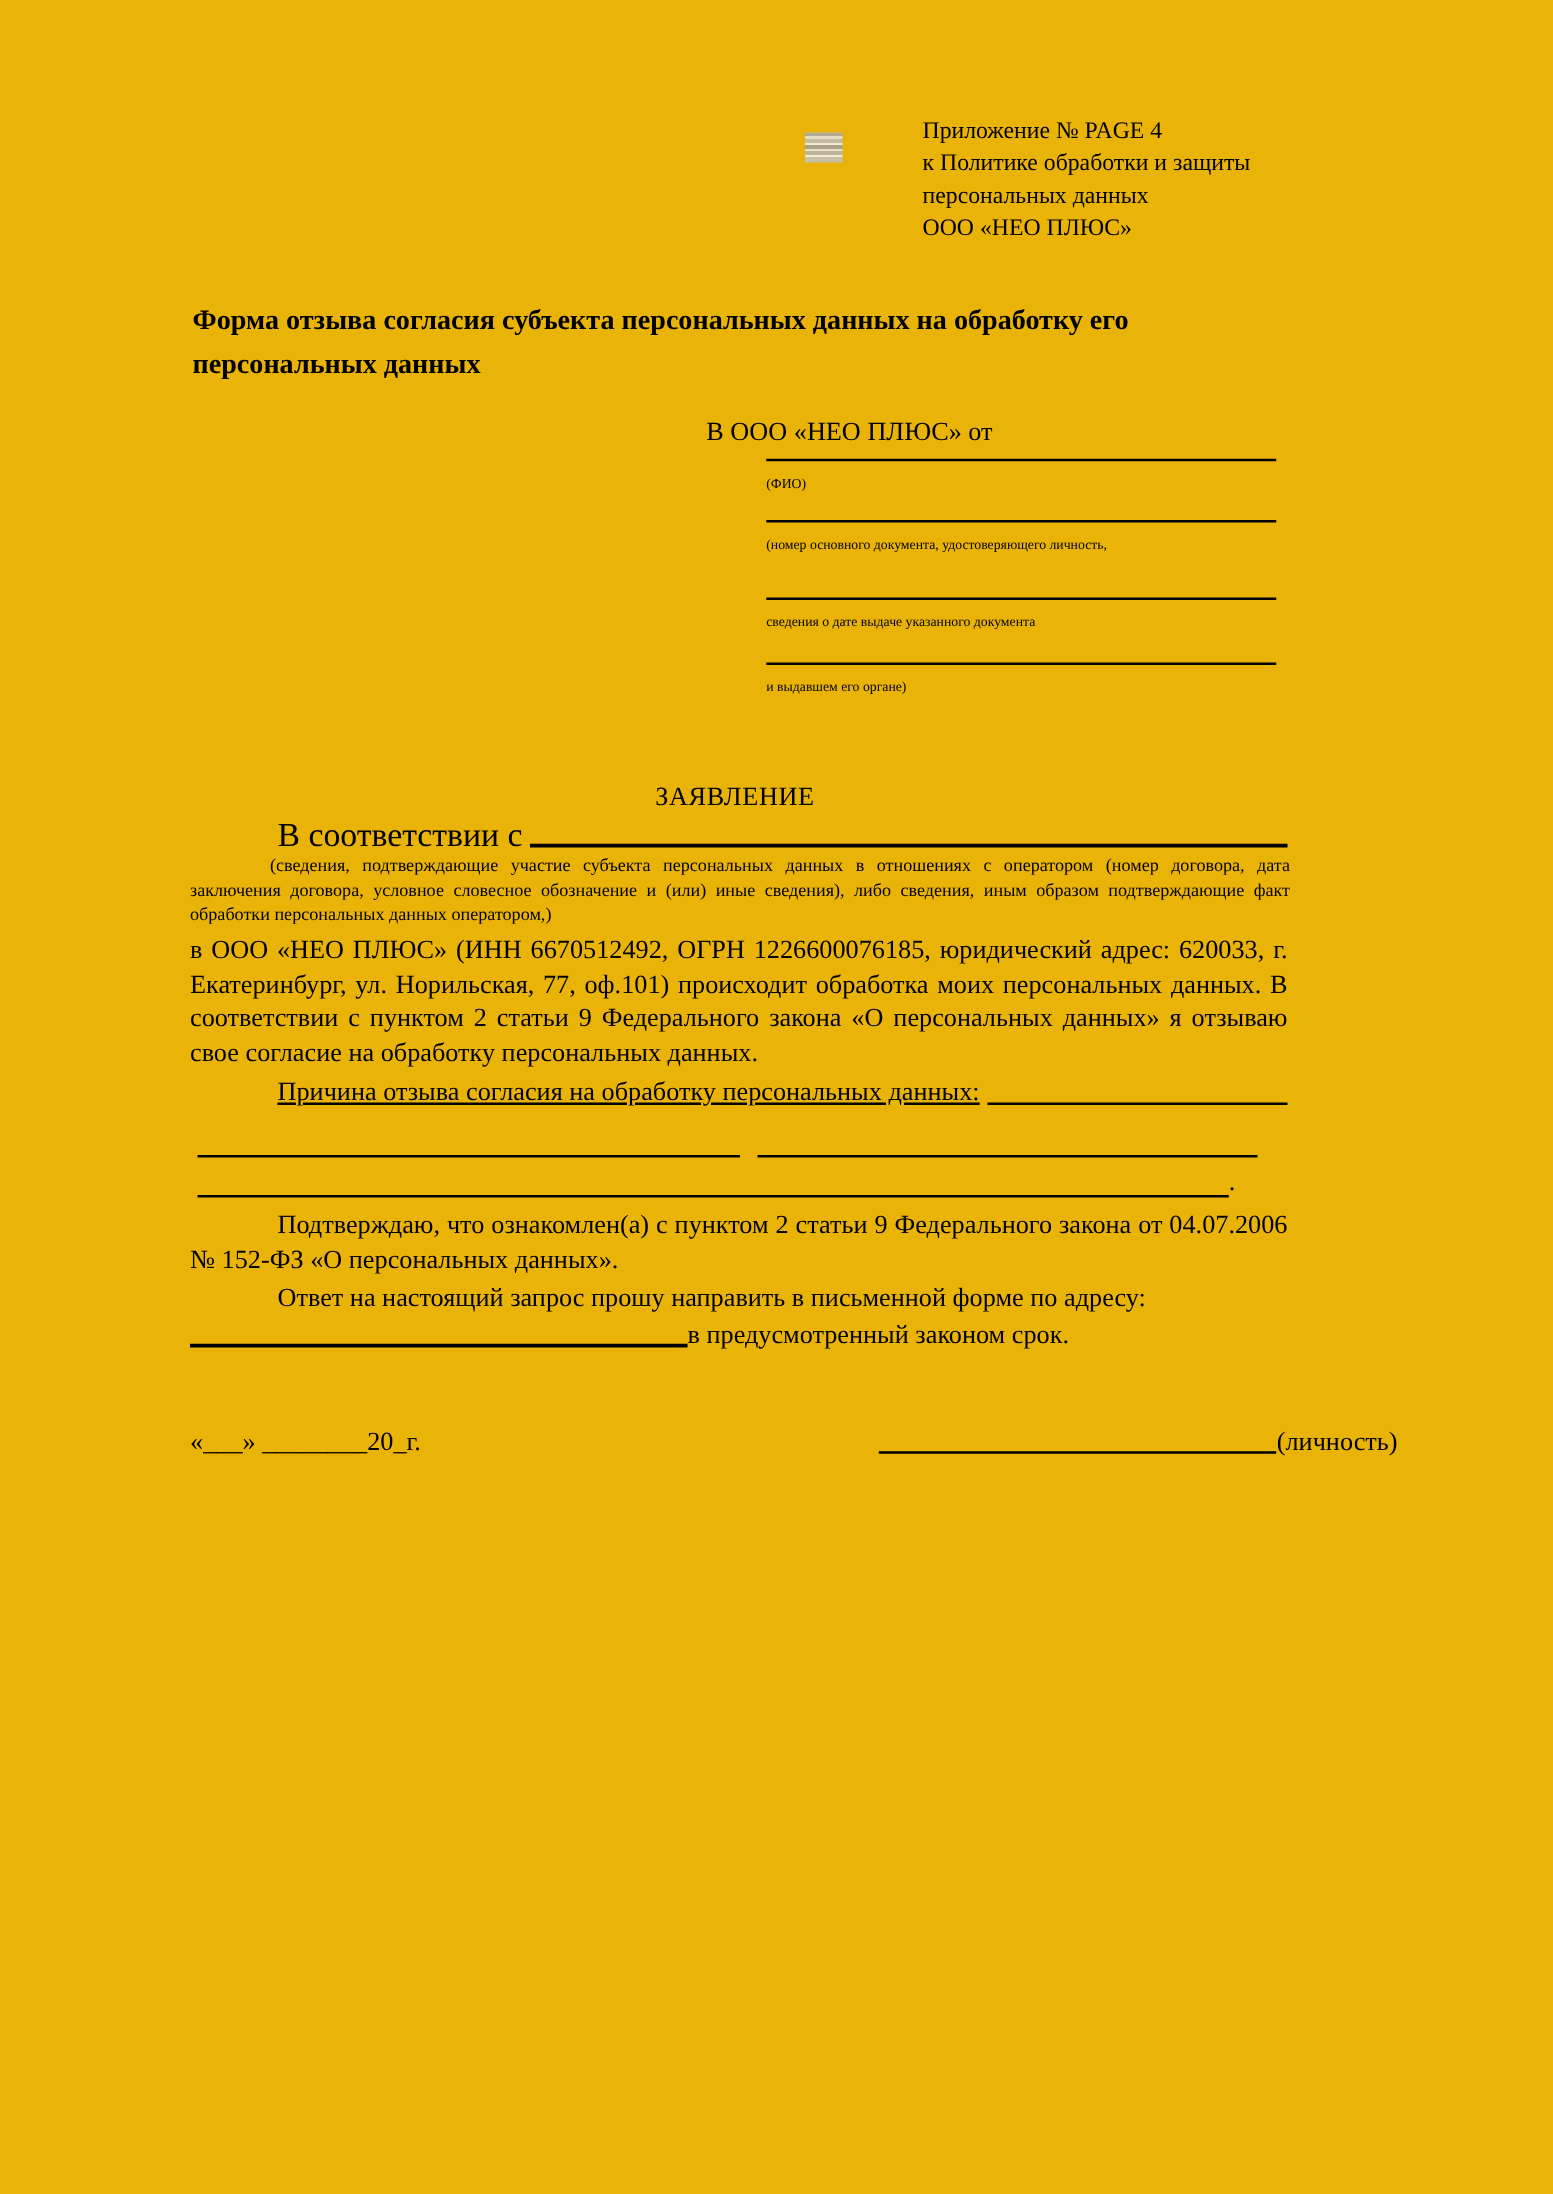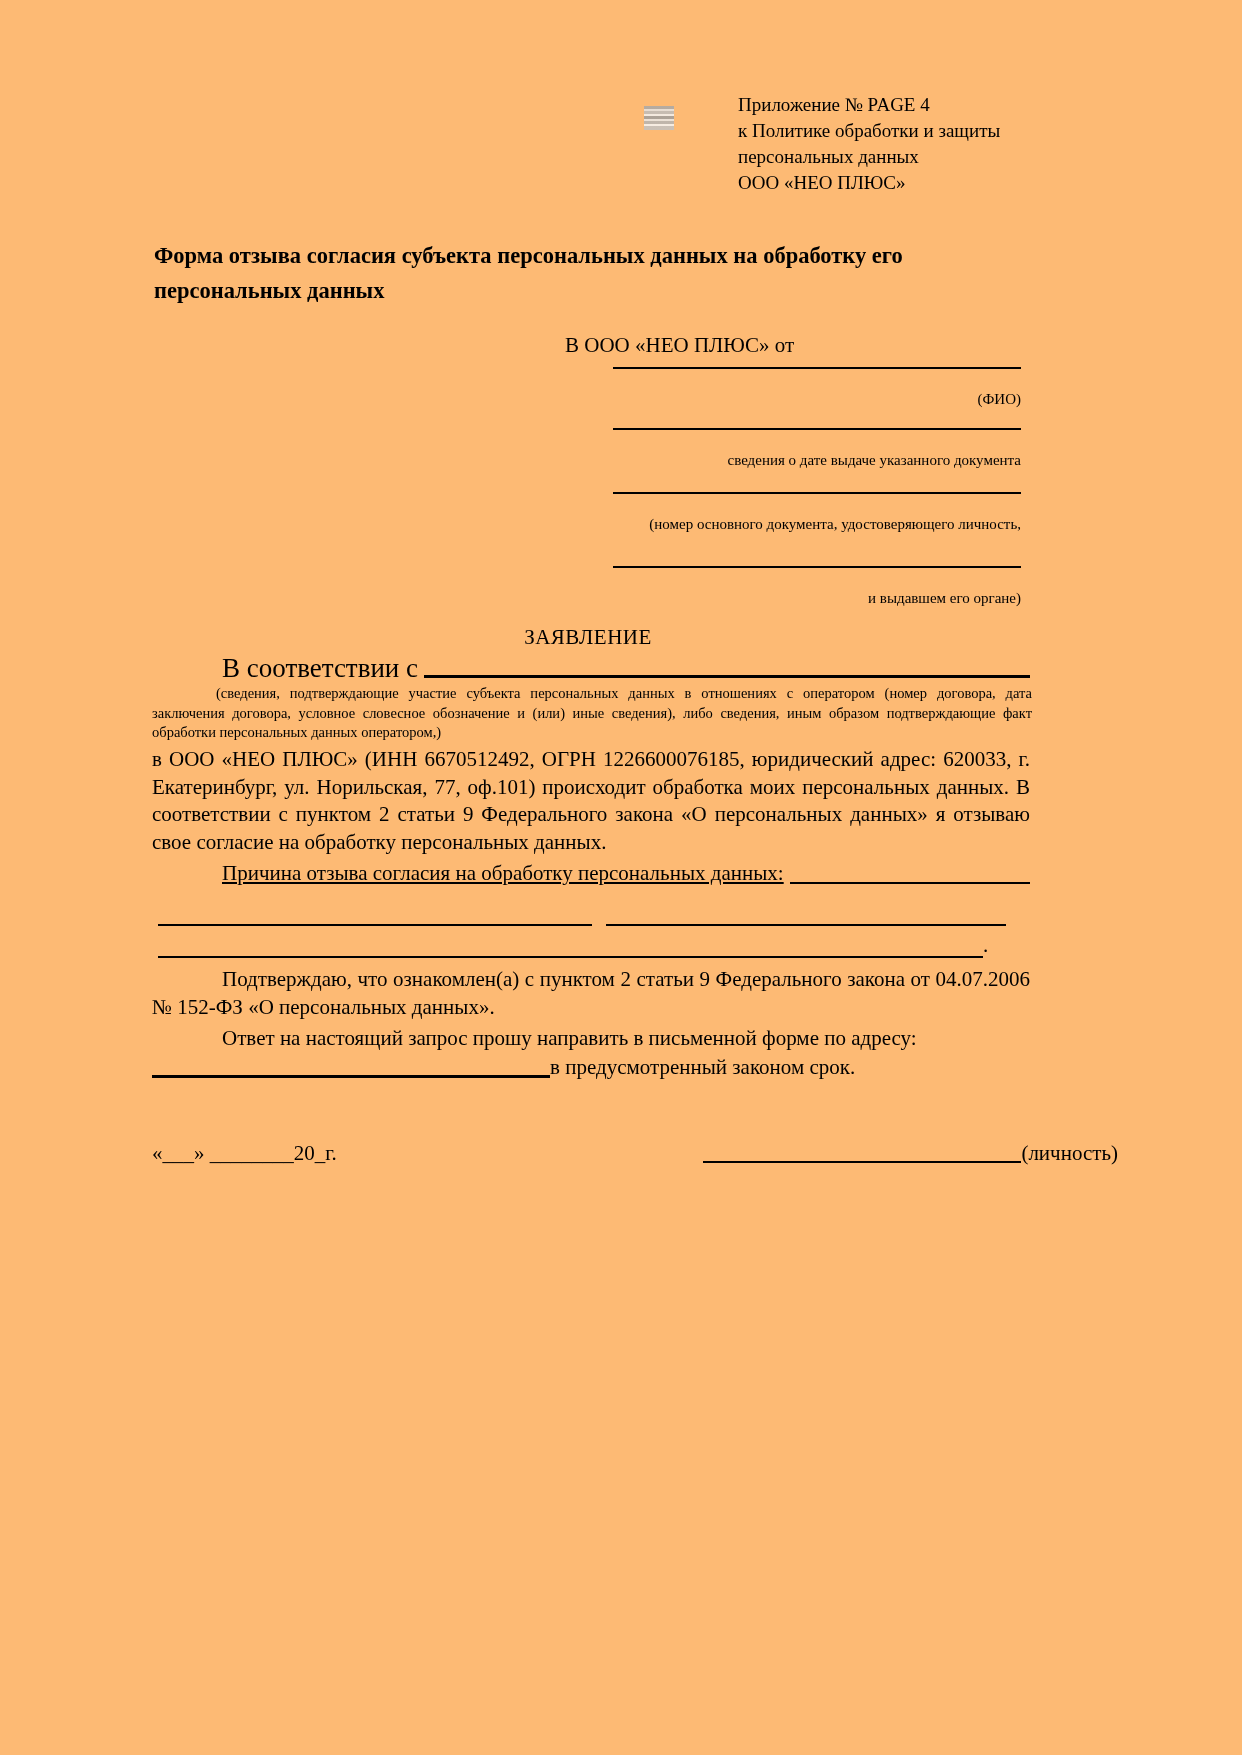--- a/index.html
+++ b/index.html
@@ -1,19 +1,19 @@
 <!DOCTYPE html>
 <html><head>
 <meta charset="utf-8">
 <style>
   html,body{margin:0;padding:0;background:#888;}
   .page{
     position:relative;
     width:1242px;height:1755px;
-    background:#fdba74;
+    background:#eab308;
     color:#000000;
     font-family:"Liberation Serif","DejaVu Serif",serif;
     margin:0 auto;
     overflow:hidden;
   }
   
   .pixel-icon{
     position:absolute;left:644px;top:106px;
     width:30px;height:24px;
     background:
@@ -30,21 +30,21 @@
     font-size:19px;line-height:26px;
   }
   .doc-title{
     position:absolute;left:154px;top:238px;width:886px;
     font-size:22.5px;font-weight:bold;line-height:35px;
   }
   .addressee{position:absolute;left:152px;top:332px;width:878px;}
   .to-line{margin-left:413px;font-size:21px;line-height:26px;margin-bottom:9px;}
   .field-row{margin-left:461px;width:408px;}
   .field-line{height:0;border-bottom:2px solid #000;}
-  .field-caption{font-size:15px;line-height:20px;text-align:right;padding-top:20px;}
+  .field-caption{font-size:11px;line-height:20px;text-align:left;padding-top:8px;}
   .mb1{margin-bottom:19px;}
   .mb2{margin-bottom:32px;}
   .mb3{margin-bottom:22px;}
   .statement-heading{
     position:absolute;left:146px;top:625px;width:884px;
     text-align:center;font-size:21px;letter-spacing:.5px;
   }
   .intro-row{
     position:absolute;left:152px;top:655px;width:878px;
     display:flex;align-items:flex-end;
@@ -118,28 +118,28 @@
   <div class="doc-title">Форма отзыва согласия субъекта персональных данных на обработку его персональных данных</div>
 
   <div class="addressee">
     <div class="to-line">В ООО «НЕО ПЛЮС» от</div>
 
     <div class="field-row mb1">
       <div class="field-line"></div>
       <div class="field-caption">(ФИО)</div>
     </div>
 
+    <div class="field-row mb2">
+      <div class="field-line"></div>
+      <div class="field-caption">(номер основного документа, удостоверяющего личность,</div>
+    </div>
+
     <div class="field-row mb3">
       <div class="field-line"></div>
       <div class="field-caption">сведения о дате выдаче указанного документа</div>
-    </div>
-
-    <div class="field-row mb2">
-      <div class="field-line"></div>
-      <div class="field-caption">(номер основного документа, удостоверяющего личность,</div>
     </div>
 
     <div class="field-row">
       <div class="field-line"></div>
       <div class="field-caption">и выдавшем его органе)</div>
     </div>
   </div>
 
   <div class="statement-heading">ЗАЯВЛЕНИЕ</div>
 

